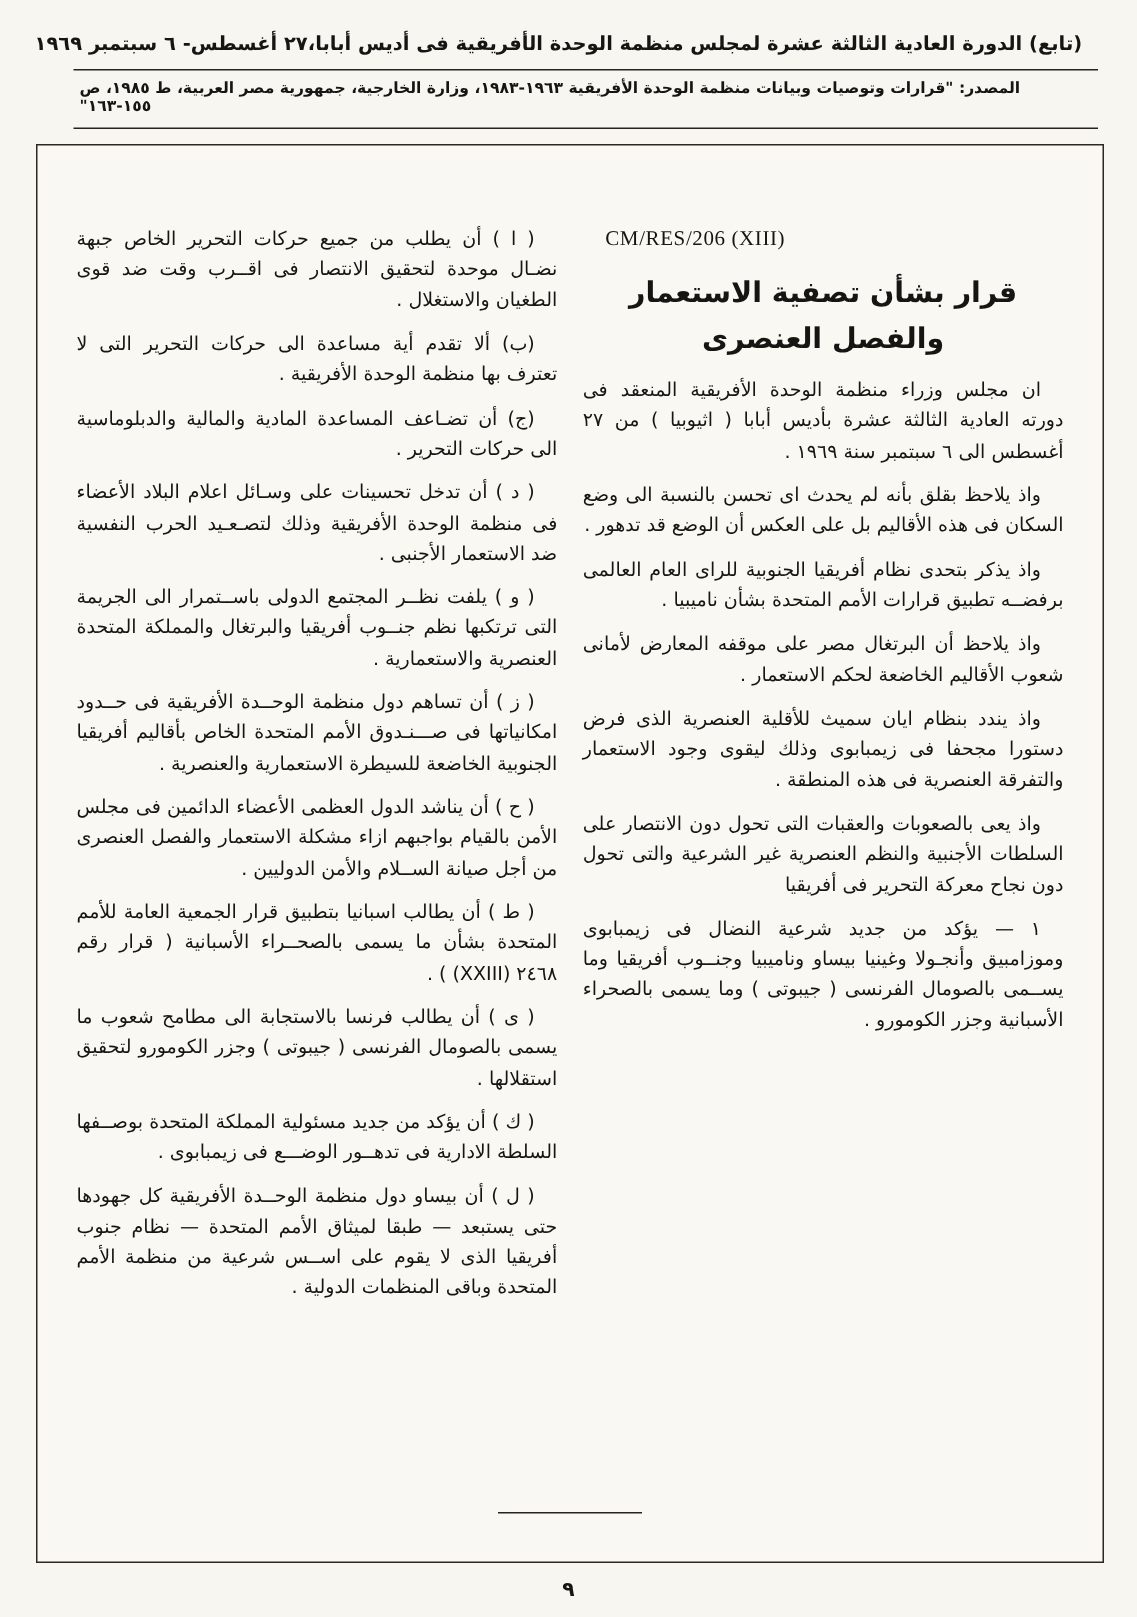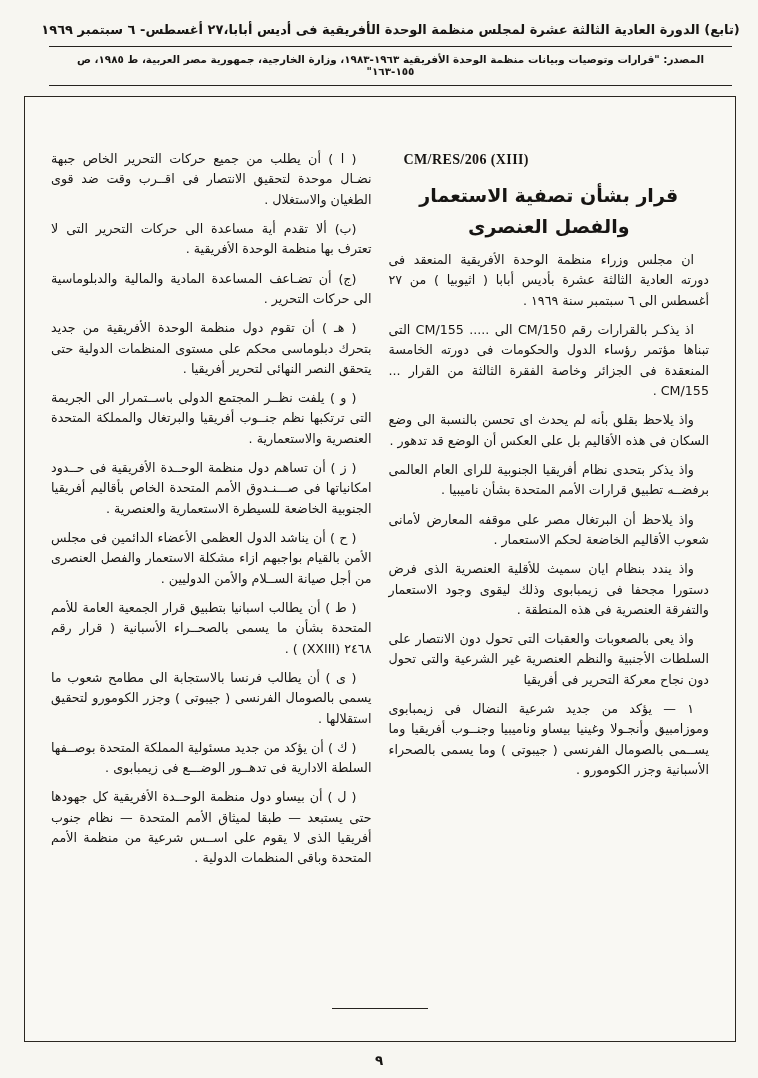--- a/index.html
+++ b/index.html
@@ -7,21 +7,21 @@
   body {
     position: relative;
     background: #f7f6f1;
     font-family: "DejaVu Sans", sans-serif;
     color: #171513;
     direction: rtl;
     overflow: hidden;
   }
 
   
-  .page-header { text-align: center; padding-top: 22px; padding-left: 23px; }
+  .page-header { text-align: left; padding-top: 22px; padding-left: 23px; }
   .header-line1 {
     font-size: 13px;
     font-weight: bold;
     letter-spacing: 0.2px;
   }
   .rule {
     border: none;
     border-top: 1.7px solid #26231f;
     margin: 9px 26px 0 26px;
   }
@@ -59,21 +59,21 @@
   }
   .col p {
     margin-bottom: 9px;
     text-indent: 15px;
   }
   .resolution-ref {
     direction: ltr;
     text-align: left;
     text-indent: 0;
     font-family: "Liberation Serif", "DejaVu Serif", serif;
-    font-weight: bold;
+    font-weight: normal;
     font-size: 14px;
     letter-spacing: 0.4px;
     margin-bottom: 14px;
   }
   .resolution-title {
     text-align: center;
     text-indent: 0 !important;
     font-weight: bold;
     font-size: 19px;
     margin-bottom: 16px;
@@ -108,34 +108,33 @@
   <hr class="rule thin">
 </header>
 
 <main class="doc-frame">
   <div class="columns">
 
     <section class="col">
       <p class="resolution-ref">CM/RES/206  (XIII)</p>
       <p class="resolution-title">قرار بشأن تصفية الاستعمار والفصل العنصرى</p>
       <p>ان مجلس وزراء منظمة الوحدة الأفريقية المنعقد فى دورته العادية الثالثة عشرة بأديس أبابا ( اثيوبيا ) من ٢٧ أغسطس الى ٦ سبتمبر سنة ١٩٦٩ .</p>
-      <p>اذ يذكـر بالقرارات رقم CM/150 الى ..... CM/155 التى تبناها مؤتمر رؤساء الدول والحكومات فى دورته الخامسة المنعقدة فى الجزائر وخاصة الفقرة الثالثة من القرار ... CM/155 .</p>
       <p>واذ يلاحظ بقلق بأنه لم يحدث اى تحسن بالنسبة الى وضع السكان فى هذه الأقاليم بل على العكس أن الوضع قد تدهور .</p>
       <p>واذ يذكر بتحدى نظام أفريقيا الجنوبية للراى العام العالمى برفضــه تطبيق قرارات الأمم المتحدة بشأن ناميبيا .</p>
       <p>واذ يلاحظ أن البرتغال مصر على موقفه المعارض لأمانى شعوب الأقاليم الخاضعة لحكم الاستعمار .</p>
       <p>واذ يندد بنظام ايان سميث للأقلية العنصرية الذى فرض دستورا مجحفا فى زيمبابوى وذلك ليقوى وجود الاستعمار والتفرقة العنصرية فى هذه المنطقة .</p>
       <p>واذ يعى بالصعوبات والعقبات التى تحول دون الانتصار على السلطات الأجنبية والنظم العنصرية غير الشرعية والتى تحول دون نجاح معركة التحرير فى أفريقيا</p>
       <p>١ — يؤكد من جديد شرعية النضال فى زيمبابوى وموزامبيق وأنجـولا وغينيا بيساو وناميبيا وجنــوب أفريقيا وما يســمى بالصومال الفرنسى ( جيبوتى ) وما يسمى بالصحراء الأسبانية وجزر الكومورو .</p>
     </section>
 
     <section class="col">
       <p>( ا ) أن يطلب من جميع حركات التحرير الخاص جبهة نضـال موحدة لتحقيق الانتصار فى اقــرب وقت ضد قوى الطغيان والاستغلال .</p>
       <p>(ب) ألا تقدم أية مساعدة الى حركات التحرير التى لا تعترف بها منظمة الوحدة الأفريقية .</p>
       <p>(ج) أن تضـاعف المساعدة المادية والمالية والدبلوماسية الى حركات التحرير .</p>
-      <p>( هـ ) أن تقوم دول منظمة الوحدة الأفريقية من جديد بتحرك دبلوماسى محكم على مستوى المنظمات الدولية حتى يتحقق النصر النهائى لتحرير أفريقيا .</p>
+      <p>( د ) أن تدخل تحسينات على وسـائل اعلام البلاد الأعضاء فى منظمة الوحدة الأفريقية وذلك لتصـعـيد الحرب النفسية ضد الاستعمار الأجنبى .</p>
       <p>( و ) يلفت نظــر المجتمع الدولى باســتمرار الى الجريمة التى ترتكبها نظم جنــوب أفريقيا والبرتغال والمملكة المتحدة العنصرية والاستعمارية .</p>
       <p>( ز ) أن تساهم دول منظمة الوحــدة الأفريقية فى حــدود امكانياتها فى صـــنـدوق الأمم المتحدة الخاص بأقاليم أفريقيا الجنوبية الخاضعة للسيطرة الاستعمارية والعنصرية .</p>
       <p>( ح ) أن يناشد الدول العظمى الأعضاء الدائمين فى مجلس الأمن بالقيام بواجبهم ازاء مشكلة الاستعمار والفصل العنصرى من أجل صيانة الســلام والأمن الدوليين .</p>
       <p>( ط ) أن يطالب اسبانيا بتطبيق قرار الجمعية العامة للأمم المتحدة بشأن ما يسمى بالصحــراء الأسبانية ( قرار رقم ٢٤٦٨ (XXIII) ) .</p>
       <p>( ى ) أن يطالب فرنسا بالاستجابة الى مطامح شعوب ما يسمى بالصومال الفرنسى ( جيبوتى ) وجزر الكومورو لتحقيق استقلالها .</p>
       <p>( ك ) أن يؤكد من جديد مسئولية المملكة المتحدة بوصــفها السلطة الادارية فى تدهــور الوضـــع فى زيمبابوى .</p>
       <p>( ل ) أن بيساو دول منظمة الوحــدة الأفريقية كل جهودها حتى يستبعد — طبقا لميثاق الأمم المتحدة — نظام جنوب أفريقيا الذى لا يقوم على اســس شرعية من منظمة الأمم المتحدة وباقى المنظمات الدولية .</p>
     </section>
 
   </div>

